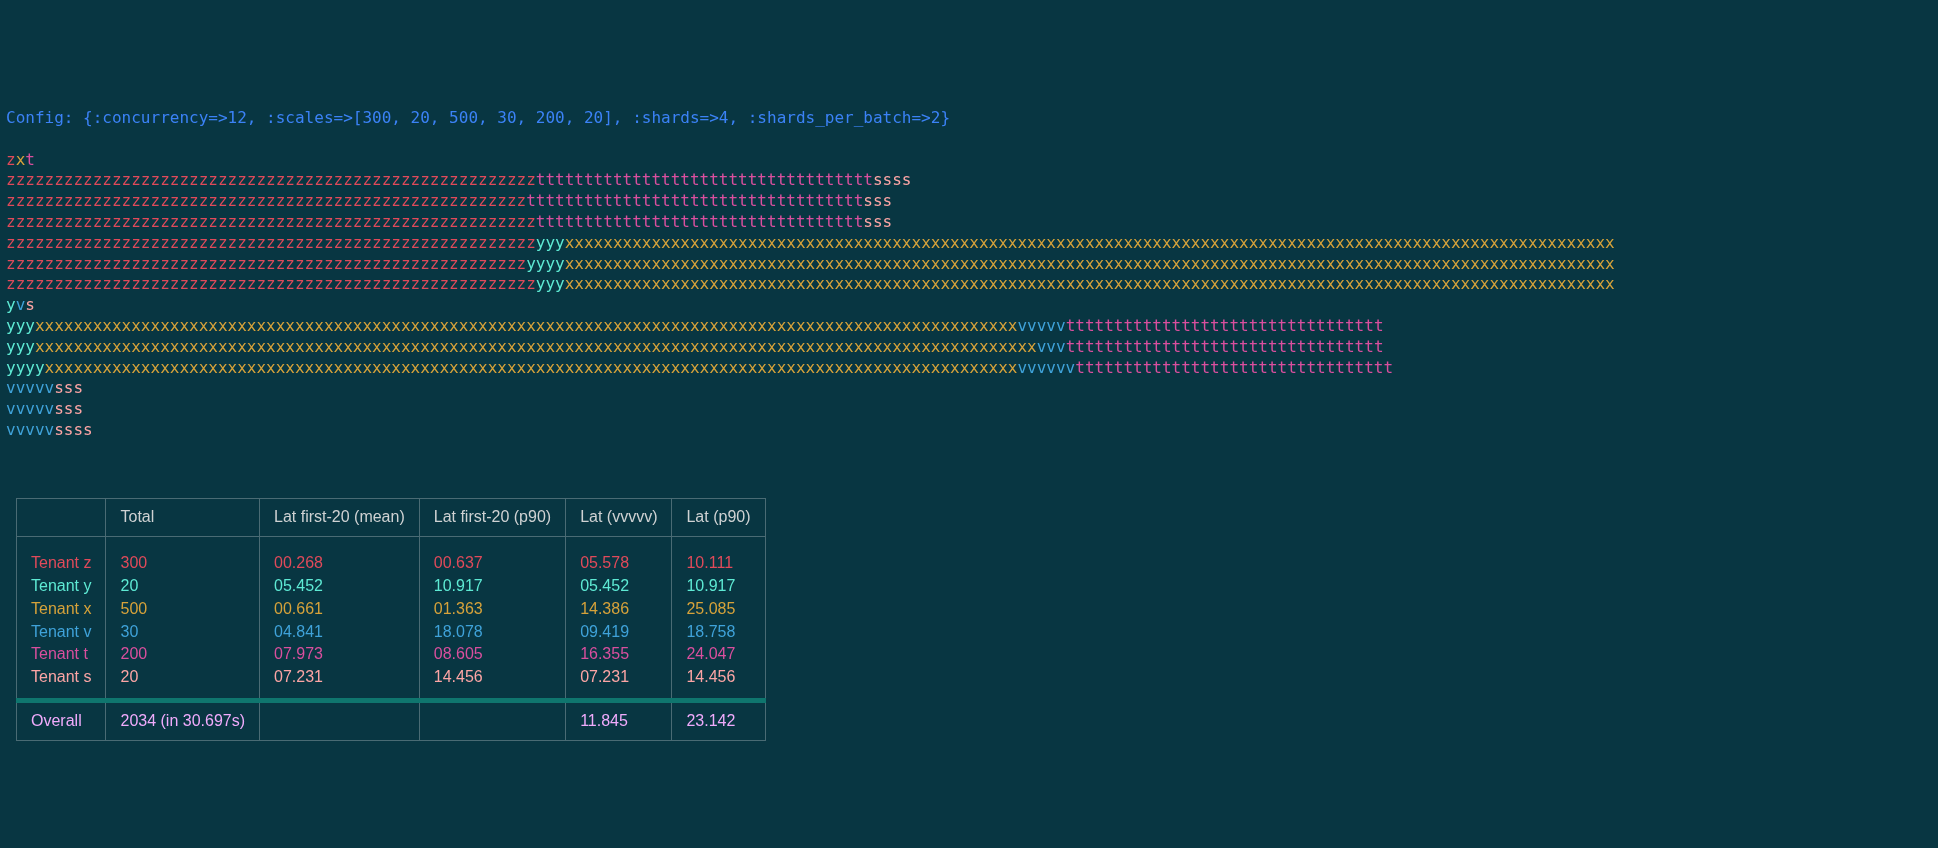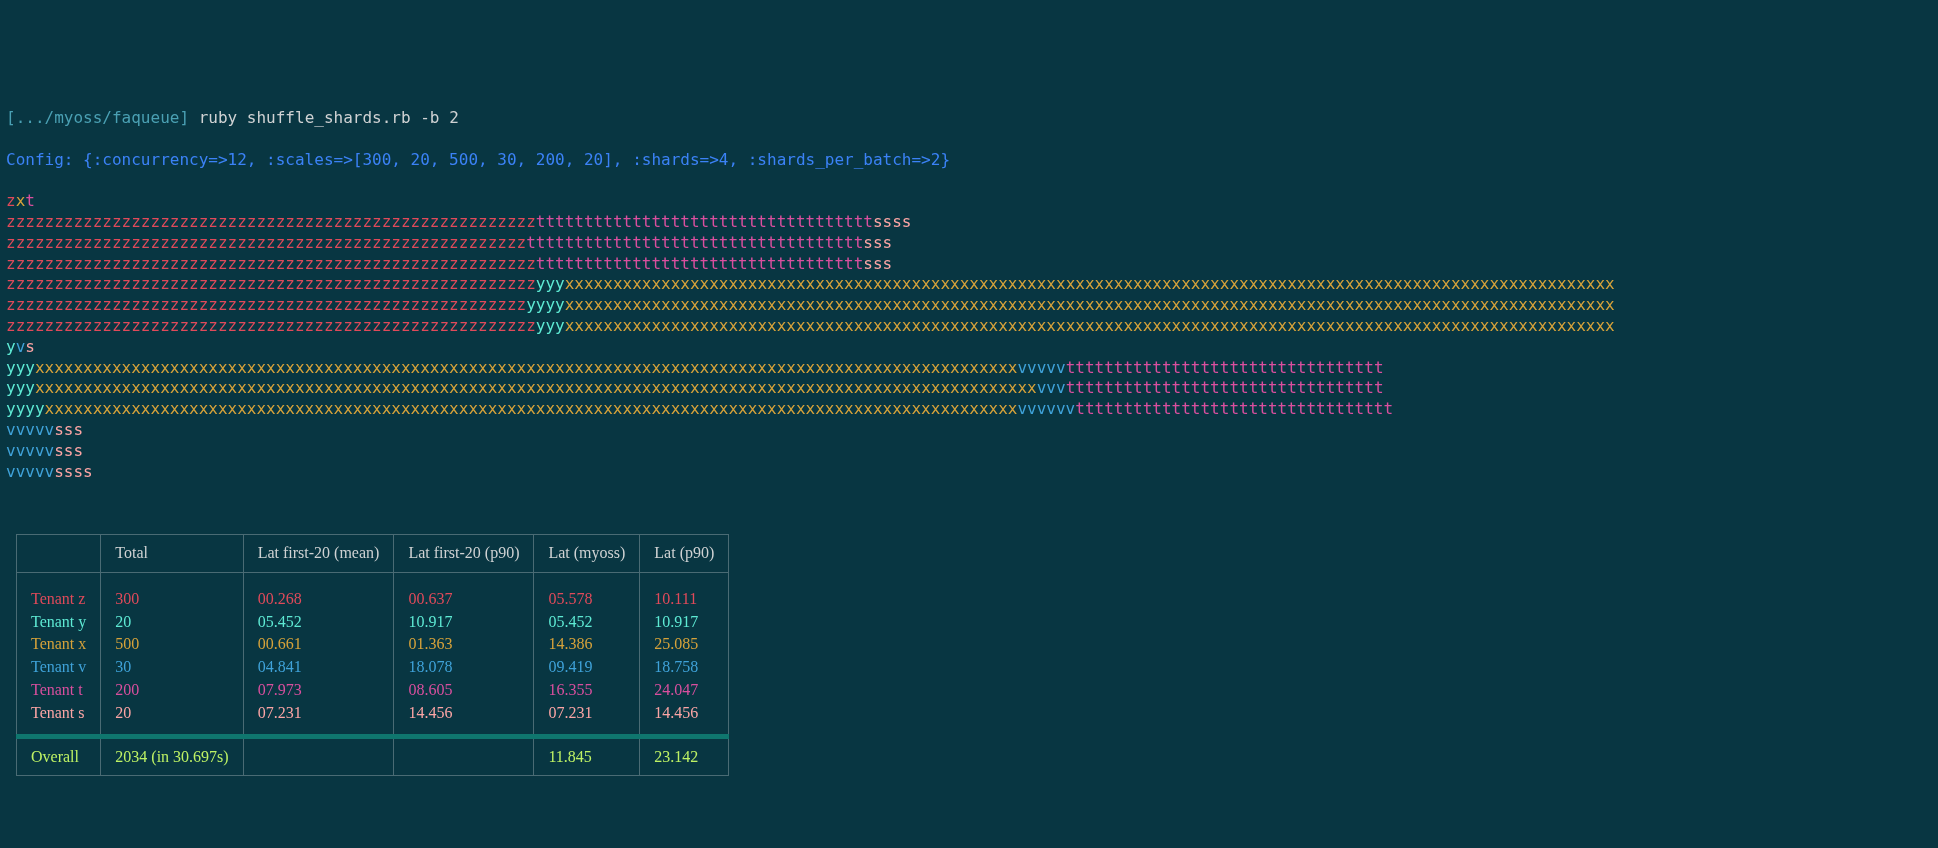--- a/index.html
+++ b/index.html
@@ -15,29 +15,29 @@
   }
   .prompt-path   { color: #4aa0b3; }
   .prompt-cmd    { color: #cfd2d3; }
   .config-line   { color: #3b82f6; }
   .c-z { color: #e04a5a; }   
   .c-y { color: #5eead4; }   
   .c-x { color: #d6a23a; }   
   .c-v { color: #3fa2d9; }   
   .c-t { color: #d94f9e; }   
   .c-s { color: #fca5a5; }   
-  .c-plain { color: #bef264; }
+  .c-plain { color: #f0abfc; }
 
   .stream-line { white-space: pre; }
 
   table.report {
     border-collapse: collapse;
-    margin-top: 10px;
+    margin-top: 16px;
     margin-left: 10px;
-    font-family: Liberation Serif, serif;
+    font-family: Liberation Sans, sans-serif;
     font-size: inherit;
     color: #cfd2d3;
   }
   table.report th, table.report td {
     border: 1px solid #4a6b74;
     padding: 8px 14px;
     text-align: left;
     font-weight: normal;
     vertical-align: top;
   }
@@ -45,32 +45,31 @@
   table.report tbody.tenants tr:first-child td { border-top: 1px solid #4a6b74; padding-top: 16px; }
   table.report tbody.tenants tr:last-child  td { border-bottom: 5px solid #0f766e; padding-bottom: 10px; }
   table.report tbody.tenants td { padding-top: 1px; padding-bottom: 1px; }
 </style>
 </head>
 <body>
 
 
 
 <div>
-<div class="stream-line"><span class="prompt-path">[.../myoss/faqueue]</span> <span class="prompt-cmd">ruby shuffle_shards.rb -b 2</span></div>
 <div class="config-line stream-line">Config: {:concurrency=&gt;12, :scales=&gt;[300, 20, 500, 30, 200, 20], :shards=&gt;4, :shards_per_batch=&gt;2}</div>
 <div id="stream-container"><div class="stream-line"><span class="c-z">z</span><span class="c-x">x</span><span class="c-t">t</span></div><div class="stream-line"><span class="c-z">zzzzzzzzzzzzzzzzzzzzzzzzzzzzzzzzzzzzzzzzzzzzzzzzzzzzzzz</span><span class="c-t">ttttttttttttttttttttttttttttttttttt</span><span class="c-s">ssss</span></div><div class="stream-line"><span class="c-z">zzzzzzzzzzzzzzzzzzzzzzzzzzzzzzzzzzzzzzzzzzzzzzzzzzzzzz</span><span class="c-t">ttttttttttttttttttttttttttttttttttt</span><span class="c-s">sss</span></div><div class="stream-line"><span class="c-z">zzzzzzzzzzzzzzzzzzzzzzzzzzzzzzzzzzzzzzzzzzzzzzzzzzzzzzz</span><span class="c-t">tttttttttttttttttttttttttttttttttt</span><span class="c-s">sss</span></div><div class="stream-line"><span class="c-z">zzzzzzzzzzzzzzzzzzzzzzzzzzzzzzzzzzzzzzzzzzzzzzzzzzzzzzz</span><span class="c-y">yyy</span><span class="c-x">xxxxxxxxxxxxxxxxxxxxxxxxxxxxxxxxxxxxxxxxxxxxxxxxxxxxxxxxxxxxxxxxxxxxxxxxxxxxxxxxxxxxxxxxxxxxxxxxxxxxxxxxxxxxx</span></div><div class="stream-line"><span class="c-z">zzzzzzzzzzzzzzzzzzzzzzzzzzzzzzzzzzzzzzzzzzzzzzzzzzzzzz</span><span class="c-y">yyyy</span><span class="c-x">xxxxxxxxxxxxxxxxxxxxxxxxxxxxxxxxxxxxxxxxxxxxxxxxxxxxxxxxxxxxxxxxxxxxxxxxxxxxxxxxxxxxxxxxxxxxxxxxxxxxxxxxxxxxx</span></div><div class="stream-line"><span class="c-z">zzzzzzzzzzzzzzzzzzzzzzzzzzzzzzzzzzzzzzzzzzzzzzzzzzzzzzz</span><span class="c-y">yyy</span><span class="c-x">xxxxxxxxxxxxxxxxxxxxxxxxxxxxxxxxxxxxxxxxxxxxxxxxxxxxxxxxxxxxxxxxxxxxxxxxxxxxxxxxxxxxxxxxxxxxxxxxxxxxxxxxxxxxx</span></div><div class="stream-line"><span class="c-y">y</span><span class="c-v">v</span><span class="c-s">s</span></div><div class="stream-line"><span class="c-y">yyy</span><span class="c-x">xxxxxxxxxxxxxxxxxxxxxxxxxxxxxxxxxxxxxxxxxxxxxxxxxxxxxxxxxxxxxxxxxxxxxxxxxxxxxxxxxxxxxxxxxxxxxxxxxxxxxx</span><span class="c-v">vvvvv</span><span class="c-t">ttttttttttttttttttttttttttttttttt</span></div><div class="stream-line"><span class="c-y">yyy</span><span class="c-x">xxxxxxxxxxxxxxxxxxxxxxxxxxxxxxxxxxxxxxxxxxxxxxxxxxxxxxxxxxxxxxxxxxxxxxxxxxxxxxxxxxxxxxxxxxxxxxxxxxxxxxxx</span><span class="c-v">vvv</span><span class="c-t">ttttttttttttttttttttttttttttttttt</span></div><div class="stream-line"><span class="c-y">yyyy</span><span class="c-x">xxxxxxxxxxxxxxxxxxxxxxxxxxxxxxxxxxxxxxxxxxxxxxxxxxxxxxxxxxxxxxxxxxxxxxxxxxxxxxxxxxxxxxxxxxxxxxxxxxxxx</span><span class="c-v">vvvvvv</span><span class="c-t">ttttttttttttttttttttttttttttttttt</span></div><div class="stream-line"><span class="c-v">vvvvv</span><span class="c-s">sss</span></div><div class="stream-line"><span class="c-v">vvvvv</span><span class="c-s">sss</span></div><div class="stream-line"><span class="c-v">vvvvv</span><span class="c-s">ssss</span></div></div>
 
 <table class="report">
   <thead>
     <tr>
       <th></th>
       <th>Total</th>
       <th>Lat first-20 (mean)</th>
       <th>Lat first-20 (p90)</th>
-      <th>Lat (myoss)</th>
+      <th>Lat (vvvvv)</th>
       <th>Lat (p90)</th>
     </tr>
   </thead>
   <tbody class="tenants" id="tenant-rows"><tr><td class="c-z">Tenant z</td><td class="c-z">300</td><td class="c-z">00.268</td><td class="c-z">00.637</td><td class="c-z">05.578</td><td class="c-z">10.111</td></tr><tr><td class="c-y">Tenant y</td><td class="c-y">20</td><td class="c-y">05.452</td><td class="c-y">10.917</td><td class="c-y">05.452</td><td class="c-y">10.917</td></tr><tr><td class="c-x">Tenant x</td><td class="c-x">500</td><td class="c-x">00.661</td><td class="c-x">01.363</td><td class="c-x">14.386</td><td class="c-x">25.085</td></tr><tr><td class="c-v">Tenant v</td><td class="c-v">30</td><td class="c-v">04.841</td><td class="c-v">18.078</td><td class="c-v">09.419</td><td class="c-v">18.758</td></tr><tr><td class="c-t">Tenant t</td><td class="c-t">200</td><td class="c-t">07.973</td><td class="c-t">08.605</td><td class="c-t">16.355</td><td class="c-t">24.047</td></tr><tr><td class="c-s">Tenant s</td><td class="c-s">20</td><td class="c-s">07.231</td><td class="c-s">14.456</td><td class="c-s">07.231</td><td class="c-s">14.456</td></tr></tbody>
   <tbody>
     <tr>
       <td class="c-plain">Overall</td>
       <td class="c-plain">2034 (in 30.697s)</td>
       <td class="c-plain"></td>
       <td class="c-plain"></td>

